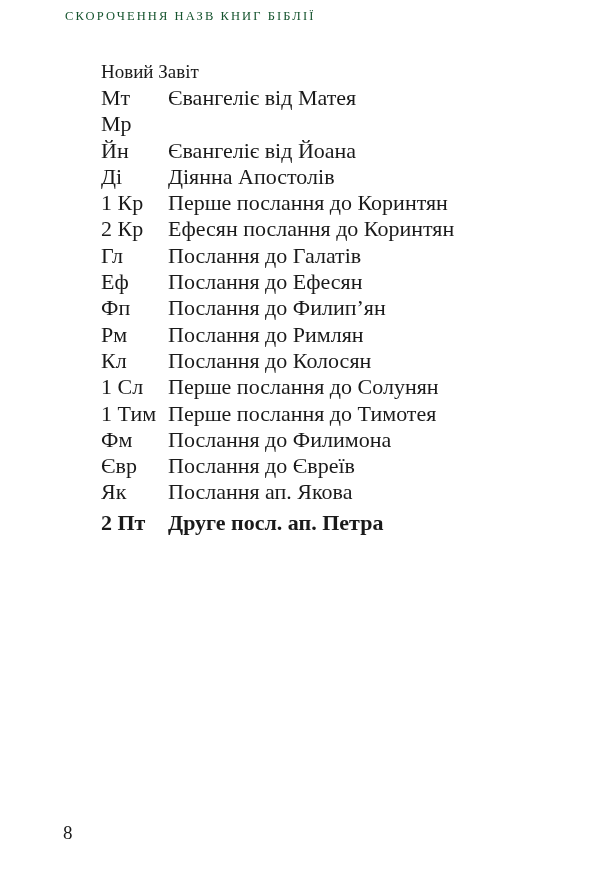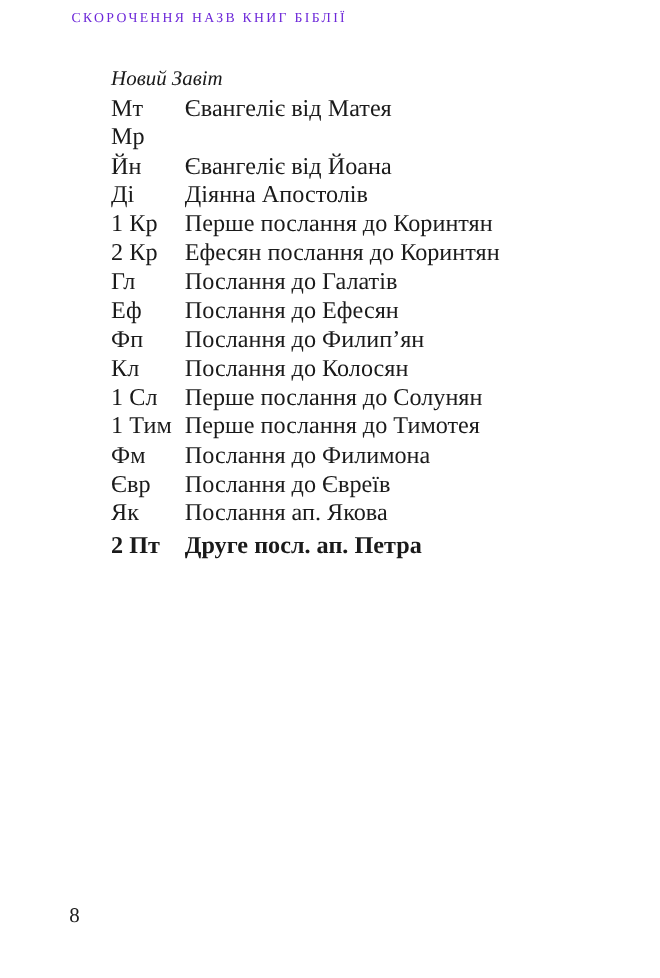--- a/index.html
+++ b/index.html
@@ -14,30 +14,29 @@
       overflow: hidden;
       color: #1a1a1a;
       font-family: "Liberation Serif", "DejaVu Serif", serif;
     }
     .running-head {
       position: absolute;
       left: 65px;
       top: 9px;
       font-size: 12.5px;
       letter-spacing: 2.1px;
-      color: #6d28d9;
+      color: #14532d;
       white-space: nowrap;
     }
     .section {
       position: absolute;
       left: 101px;
       top: 59px;
     }
     .section-title {
-      font-style: italic;
       font-size: 19px;
       line-height: 26px;
       height: 26px;
       margin: 0;
       font-weight: normal;
     }
     .abbr-list {
       list-style: none;
       margin: 0;
       padding: 0;
@@ -104,20 +103,24 @@
       </li>
     <li class="abbr-row">
         <span class="abbr">Еф</span>
         <span class="full">Послання до Ефесян</span>
       </li>
     <li class="abbr-row">
         <span class="abbr">Фп</span>
         <span class="full">Послання до Филип’ян</span>
       </li>
     <li class="abbr-row">
+        <span class="abbr">Рм</span>
+        <span class="full">Послання до Римлян</span>
+      </li>
+    <li class="abbr-row">
         <span class="abbr">Кл</span>
         <span class="full">Послання до Колосян</span>
       </li>
     <li class="abbr-row">
         <span class="abbr">1 Сл</span>
         <span class="full">Перше послання до Солунян</span>
       </li>
     <li class="abbr-row">
         <span class="abbr">1 Тим</span>
         <span class="full">Перше послання до Тимотея</span>

